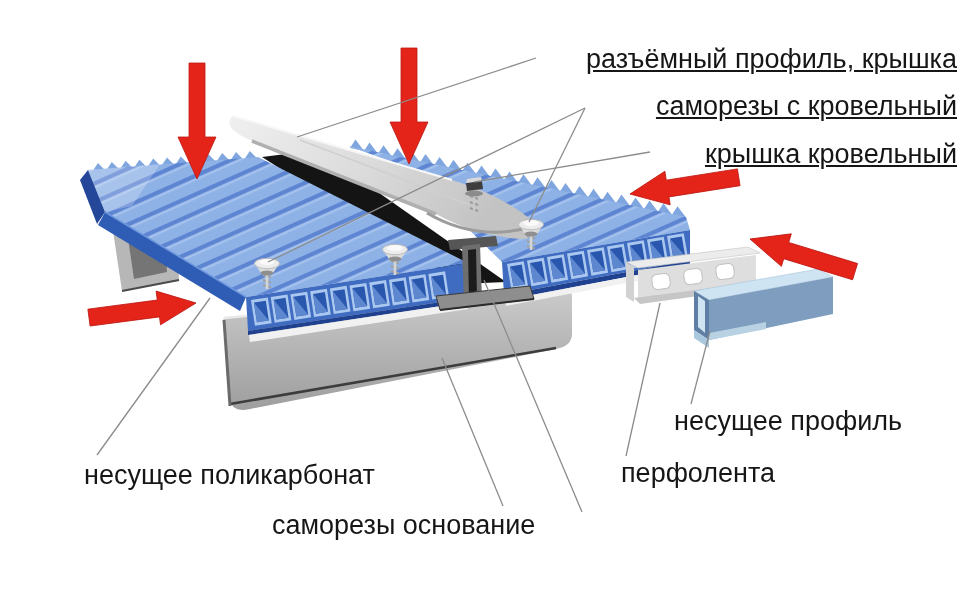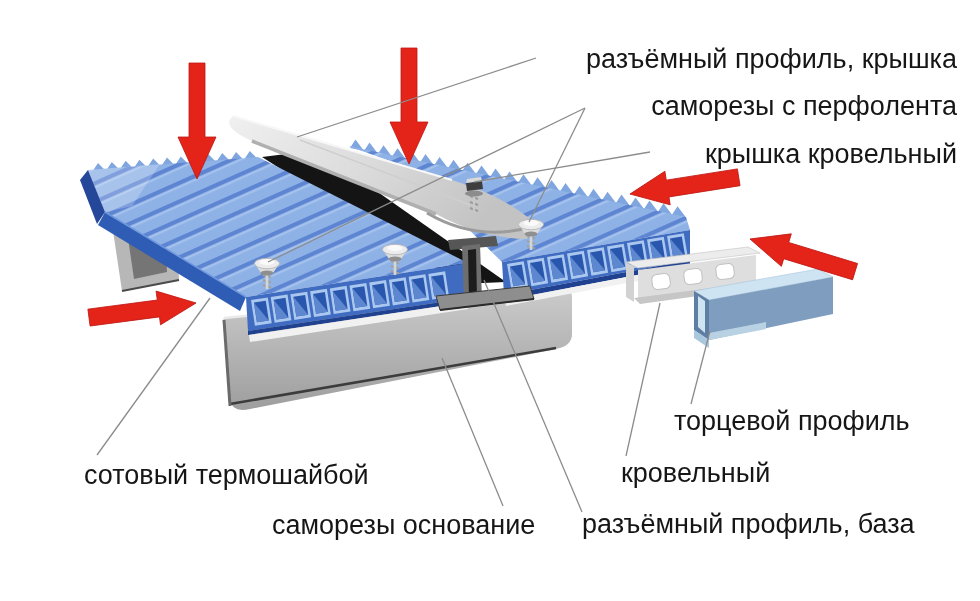--- a/index.html
+++ b/index.html
@@ -10,21 +10,21 @@
     overflow:hidden;
     font-family:"Liberation Sans",sans-serif;
   }
   .stage svg{position:absolute;left:0;top:0;}
   .lbl{
     position:absolute;
     font:27px/30px "Liberation Sans",sans-serif;
     color:var(--label_text,#161616);
     white-space:nowrap;
   }
-  .lbl.right{text-align:center;}
+  .lbl.right{text-align:center;text-decoration:underline;}
 </style>
 </head>
 <body>
 
 <div class="stage">
 
 <svg width="980" height="601" viewBox="0 0 980 601">
   <defs>
     <linearGradient id="beamG" x1="0" y1="0" x2="0" y2="1">
       <stop offset="0" stop-color="#cccccc"></stop>
@@ -184,20 +184,19 @@
     <line x1="650" y1="152" x2="474" y2="182"></line>
     <line x1="210" y1="298" x2="97" y2="455"></line>
     <line x1="442" y1="358" x2="503" y2="506"></line>
     <line x1="484" y1="280" x2="582" y2="512"></line>
     <line x1="660" y1="303" x2="626" y2="456"></line>
     <line x1="710" y1="331" x2="691" y2="404"></line>
   </g>
 </svg>
 
   <div class="lbl right" style="right:23px;top:44px">разъёмный профиль, крышка</div>
-  <div class="lbl right" style="right:23px;top:91px">саморезы с перфолента</div>
+  <div class="lbl right" style="right:23px;top:91px">саморезы с кровельный</div>
   <div class="lbl right" style="right:23px;top:139px">крышка кровельный</div>
-  <div class="lbl" style="left:84px;top:460px">сотовый термошайбой</div>
+  <div class="lbl" style="left:84px;top:460px">несущее поликарбонат</div>
   <div class="lbl" style="left:272px;top:510px">саморезы основание</div>
-  <div class="lbl" style="left:582px;top:509px">разъёмный профиль, база</div>
-  <div class="lbl" style="left:621px;top:458px">кровельный</div>
-  <div class="lbl" style="left:674px;top:406px">торцевой профиль</div>
+  <div class="lbl" style="left:621px;top:458px">перфолента</div>
+  <div class="lbl" style="left:674px;top:406px">несущее профиль</div>
 </div>
 
 </body></html>

